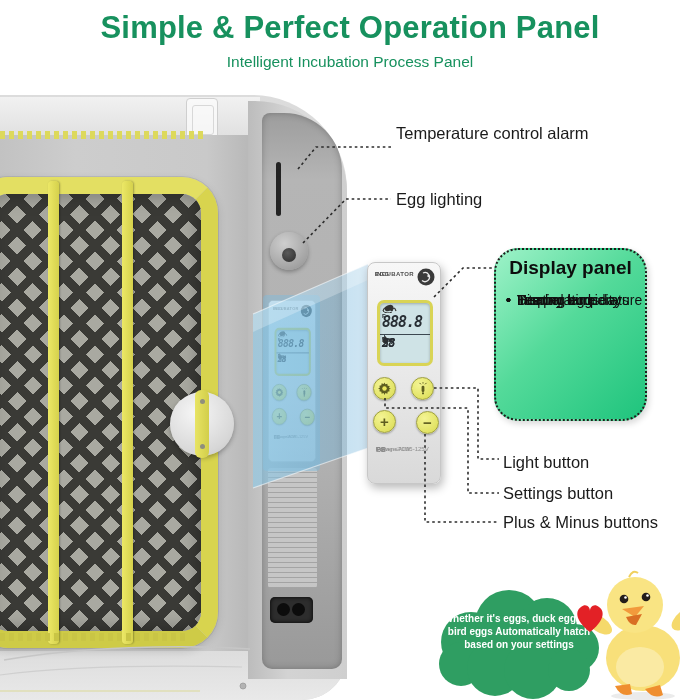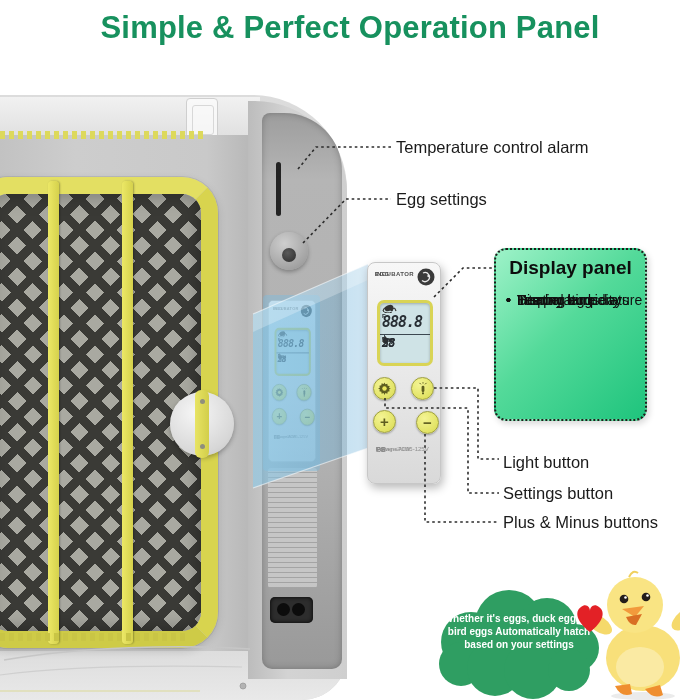--- a/index.html
+++ b/index.html
@@ -114,26 +114,26 @@
   .certs span{position:static;font-size:7px;font-weight:bold;color:#8a8a8a;margin-right:5px;}
   .panel-tint{left:263px;top:295px;width:57px;height:176px;border-radius:4px;
               background:rgba(118,188,226,.42);pointer-events:none;}
 
   
   .leaders{left:0;top:0;width:700px;height:700px;pointer-events:none;}
   .leaders path{fill:none;stroke:#2c2c2c;stroke-width:1.6;stroke-dasharray:2.6 3;}
 
   
   .callout{font-size:16.5px;color:#1b1b1b;white-space:nowrap;}
-  .lab-temp{left:396px;top:138px;} .lab-light-src{left:396px;top:190px;}
+  .lab-temp{left:396px;top:124px;} .lab-light-src{left:396px;top:190px;}
   .lab-lightbtn{left:503px;top:453px;} .lab-settings{left:503px;top:484px;}
   .lab-plusminus{left:503px;top:513px;}
 
   
-  .info-box{left:494px;top:248px;width:153px;height:173px;border:2px dotted #1d1d1b;border-radius:12px;
+  .info-box{left:494px;top:248px;width:153px;height:173px;border:2px dotted #1d1d1b;border-radius:24px;
             background:linear-gradient(135deg,#9df2c8 0%,#54da9a 45%,#1fc47d 100%);
             box-shadow:2px 3px 6px rgba(0,0,0,.15);text-decoration:underline;}
   .info-title{left:0;top:7px;width:100%;text-align:center;font-size:19px;font-weight:600;color:#0d0d0d;}
   .info-list{left:10px;top:36px;width:140px;margin:0;padding:0;list-style:none;}
   .info-list li{position:static;display:block;font-size:14px;color:#101010;line-height:29px;white-space:nowrap;}
   .info-list li::before{content:"•";margin-right:6px;font-size:14px;}
   .info-list li span{position:static;}
 
   
   .cloud-svg{left:433px;top:590px;width:168px;height:110px;}
@@ -141,20 +141,21 @@
               color:#fff;line-height:1.3;}
   .heart{left:573px;top:602px;width:34px;height:32px;}
   .duck{left:585px;top:568px;width:115px;height:132px;}
 </style>
 </head>
 <body>
 
 <div id="stage">
 
   <div class="title">Simple &amp; Perfect Operation Panel</div>
+  <div class="subtitle">Intelligent Incubation Process Panel</div>
 
   <div class="incubator">
     <div class="shell"></div>
     <div class="top-band"></div>
     <div class="hinge"></div>
     <div class="lid"></div>
     <div class="base-band"></div>
     <div class="right-shell"></div>
     <div class="right-strip"></div>
     <div class="teeth-top"></div>
@@ -358,21 +359,21 @@
   <svg class="leaders" viewBox="0 0 700 700">
     <path d="M298,169 L316,147 H391"></path>
     <path d="M303,243 L346,199 H391"></path>
     <path d="M434,297 L463,268 H514"></path>
     <path d="M434,388 H478 V459 H499"></path>
     <path d="M385,398 V408 H468 V493 H499"></path>
     <path d="M425,434 V522 H499"></path>
   </svg>
 
   <div class="callout lab-temp">Temperature control alarm</div>
-  <div class="callout lab-light-src">Egg settings</div>
+  <div class="callout lab-light-src">Egg lighting</div>
   <div class="callout lab-lightbtn">Light button</div>
   <div class="callout lab-settings">Settings button</div>
   <div class="callout lab-plusminus">Plus &amp; Minus buttons</div>
 
   <div class="info-box">
     <div class="info-title">Display panel</div>
     <ul class="info-list">
       <li>
           <span>Heating eggs</span>
         </li>

